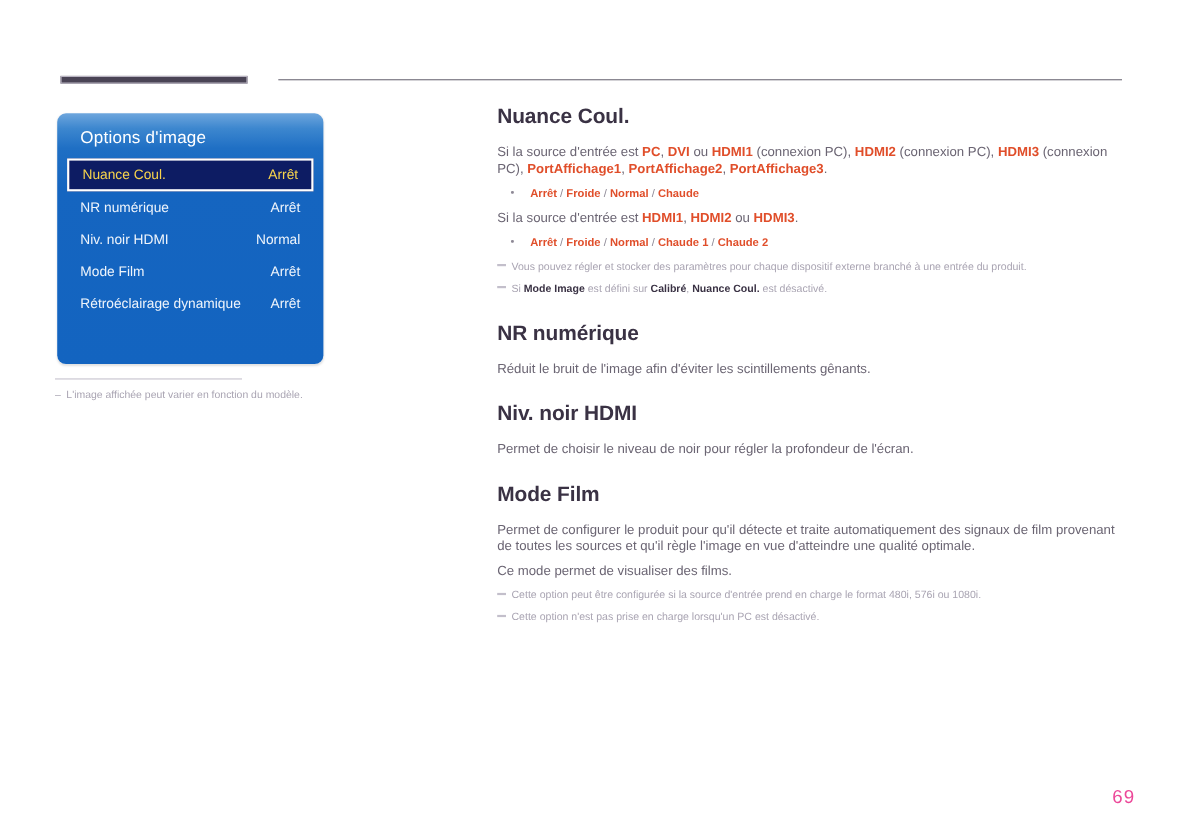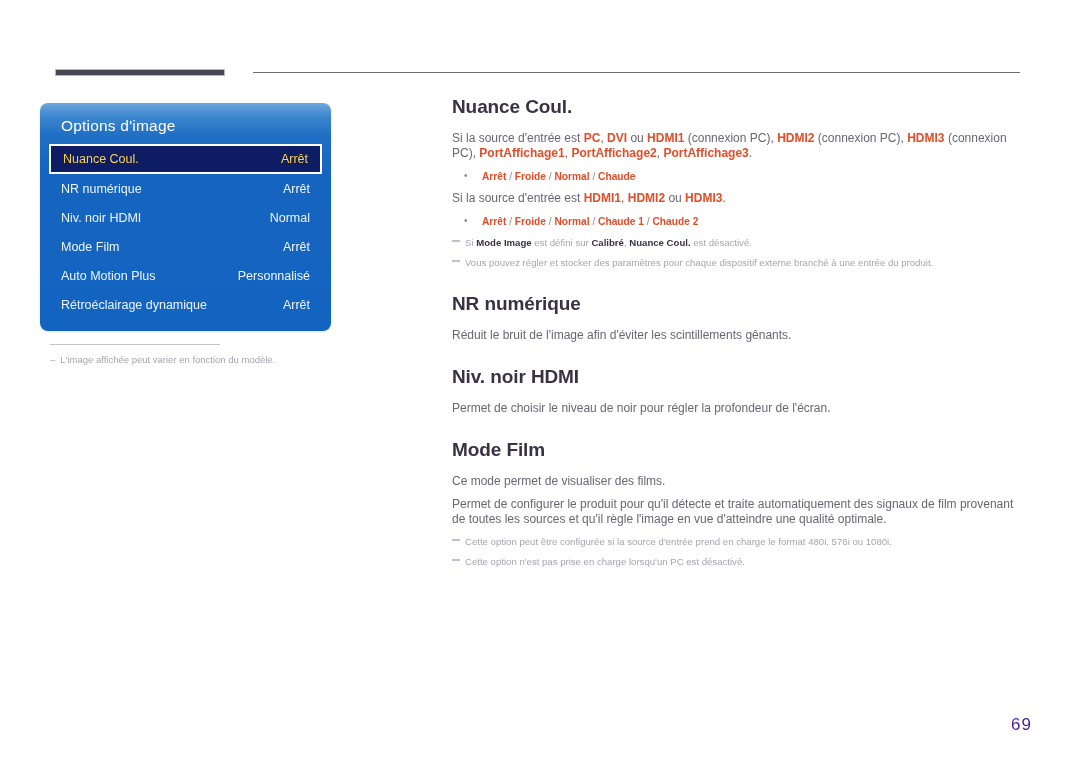--- a/index.html
+++ b/index.html
@@ -29,23 +29,23 @@
     left: 253px;
     top: 72px;
     width: 767px;
     height: 1px;
     background: #6f6b78;
   }
 
   
   .osd-panel {
     position: absolute;
-    left: 40px;
+    left: 52px;
     top: 103px;
-    width: 291px;
+    width: 242px;
     height: 228px;
     border-radius: 8px;
     background: linear-gradient(to bottom, #6ea6dd 0%, #3d87cf 6%, #1f6fc4 14%, #1565c0 30%, #1364c0 100%);
     box-shadow: 0 1px 2px rgba(0,0,0,0.12);
     overflow: hidden;
     text-decoration: underline;
   }
   .osd-title {
     position: absolute;
     left: 21px;
@@ -165,21 +165,21 @@
   }
   .note-line .hl { color: #e04e2a; font-weight: bold; }
   .note-line .bold-dark { color: #3a3244; font-weight: bold; }
 
   
   .page-number {
     position: absolute;
     right: 48px;
     bottom: 28px;
     font-size: 17px;
-    color: #4c1d95;
+    color: #ec4899;
     letter-spacing: 1px;
   }
 </style>
 </head>
 <body>
 
 <div class="header-bar"></div>
 <div class="header-rule"></div>
 
 <div class="osd-panel">
@@ -193,24 +193,20 @@
         <span class="osd-label">NR numérique</span>
         <span class="osd-value">Arrêt</span>
       </div>
       <div class="osd-row">
         <span class="osd-label">Niv. noir HDMI</span>
         <span class="osd-value">Normal</span>
       </div>
       <div class="osd-row">
         <span class="osd-label">Mode Film</span>
         <span class="osd-value">Arrêt</span>
-      </div>
-      <div class="osd-row">
-        <span class="osd-label">Auto Motion Plus</span>
-        <span class="osd-value">Personnalisé</span>
       </div>
       <div class="osd-row">
         <span class="osd-label">Rétroéclairage dynamique</span>
         <span class="osd-value">Arrêt</span>
       </div>
     </div>
 </div>
 
 <div class="caption-rule"></div>
 <div class="caption-text">
@@ -223,39 +219,39 @@
     <h2 class="section-title">Nuance Coul.</h2>
     <p class="para">
       <span>Si la source d'entrée est </span><span class="hl">PC</span><span>, </span><span class="hl">DVI</span><span> ou </span><span class="hl">HDMI1</span><span> (connexion PC), </span><span class="hl">HDMI2</span><span> (connexion PC), </span><span class="hl">HDMI3</span><span> (connexion PC),</span>
       <span class="hl">PortAffichage1</span><span>, </span><span class="hl">PortAffichage2</span><span>, </span><span class="hl">PortAffichage3</span><span>.</span>
     </p>
     <div class="bullet-line" id="bullet-0-1"><span class="hl">Arrêt</span><span class="sep"> / </span><span class="hl">Froide</span><span class="sep"> / </span><span class="hl">Normal</span><span class="sep"> / </span><span class="hl">Chaude</span></div>
     <p class="para">
       <span>Si la source d'entrée est </span><span class="hl">HDMI1</span><span>, </span><span class="hl">HDMI2</span><span> ou </span><span class="hl">HDMI3</span><span>.</span>
     </p>
     <div class="bullet-line" id="bullet-0-2"><span class="hl">Arrêt</span><span class="sep"> / </span><span class="hl">Froide</span><span class="sep"> / </span><span class="hl">Normal</span><span class="sep"> / </span><span class="hl">Chaude 1</span><span class="sep"> / </span><span class="hl">Chaude 2</span></div>
+    <div class="note-line">Vous pouvez régler et stocker des paramètres pour chaque dispositif externe branché à une entrée du produit.</div>
     <div class="note-line">
       <span>Si </span><span class="bold-dark">Mode Image</span><span> est défini sur </span><span class="bold-dark">Calibré</span><span>, </span><span class="bold-dark">Nuance Coul.</span><span> est désactivé.</span>
     </div>
-    <div class="note-line">Vous pouvez régler et stocker des paramètres pour chaque dispositif externe branché à une entrée du produit.</div>
   </div>
 
   <div class="sec">
     <h2 class="section-title">NR numérique</h2>
     <p class="para">Réduit le bruit de l'image afin d'éviter les scintillements gênants.</p>
   </div>
 
   <div class="sec">
     <h2 class="section-title">Niv. noir HDMI</h2>
     <p class="para">Permet de choisir le niveau de noir pour régler la profondeur de l'écran.</p>
   </div>
 
   <div class="sec">
     <h2 class="section-title">Mode Film</h2>
+    <p class="para">Permet de configurer le produit pour qu'il détecte et traite automatiquement des signaux de film provenant de toutes les sources et qu'il règle l'image en vue d'atteindre une qualité optimale.</p>
     <p class="para">Ce mode permet de visualiser des films.</p>
-    <p class="para">Permet de configurer le produit pour qu'il détecte et traite automatiquement des signaux de film provenant de toutes les sources et qu'il règle l'image en vue d'atteindre une qualité optimale.</p>
     <div class="note-line">Cette option peut être configurée si la source d'entrée prend en charge le format 480i, 576i ou 1080i.</div>
     <div class="note-line">Cette option n'est pas prise en charge lorsqu'un PC est désactivé.</div>
   </div>
 
 </div>
 
 <div class="page-number">69</div>
 
 </body></html>

